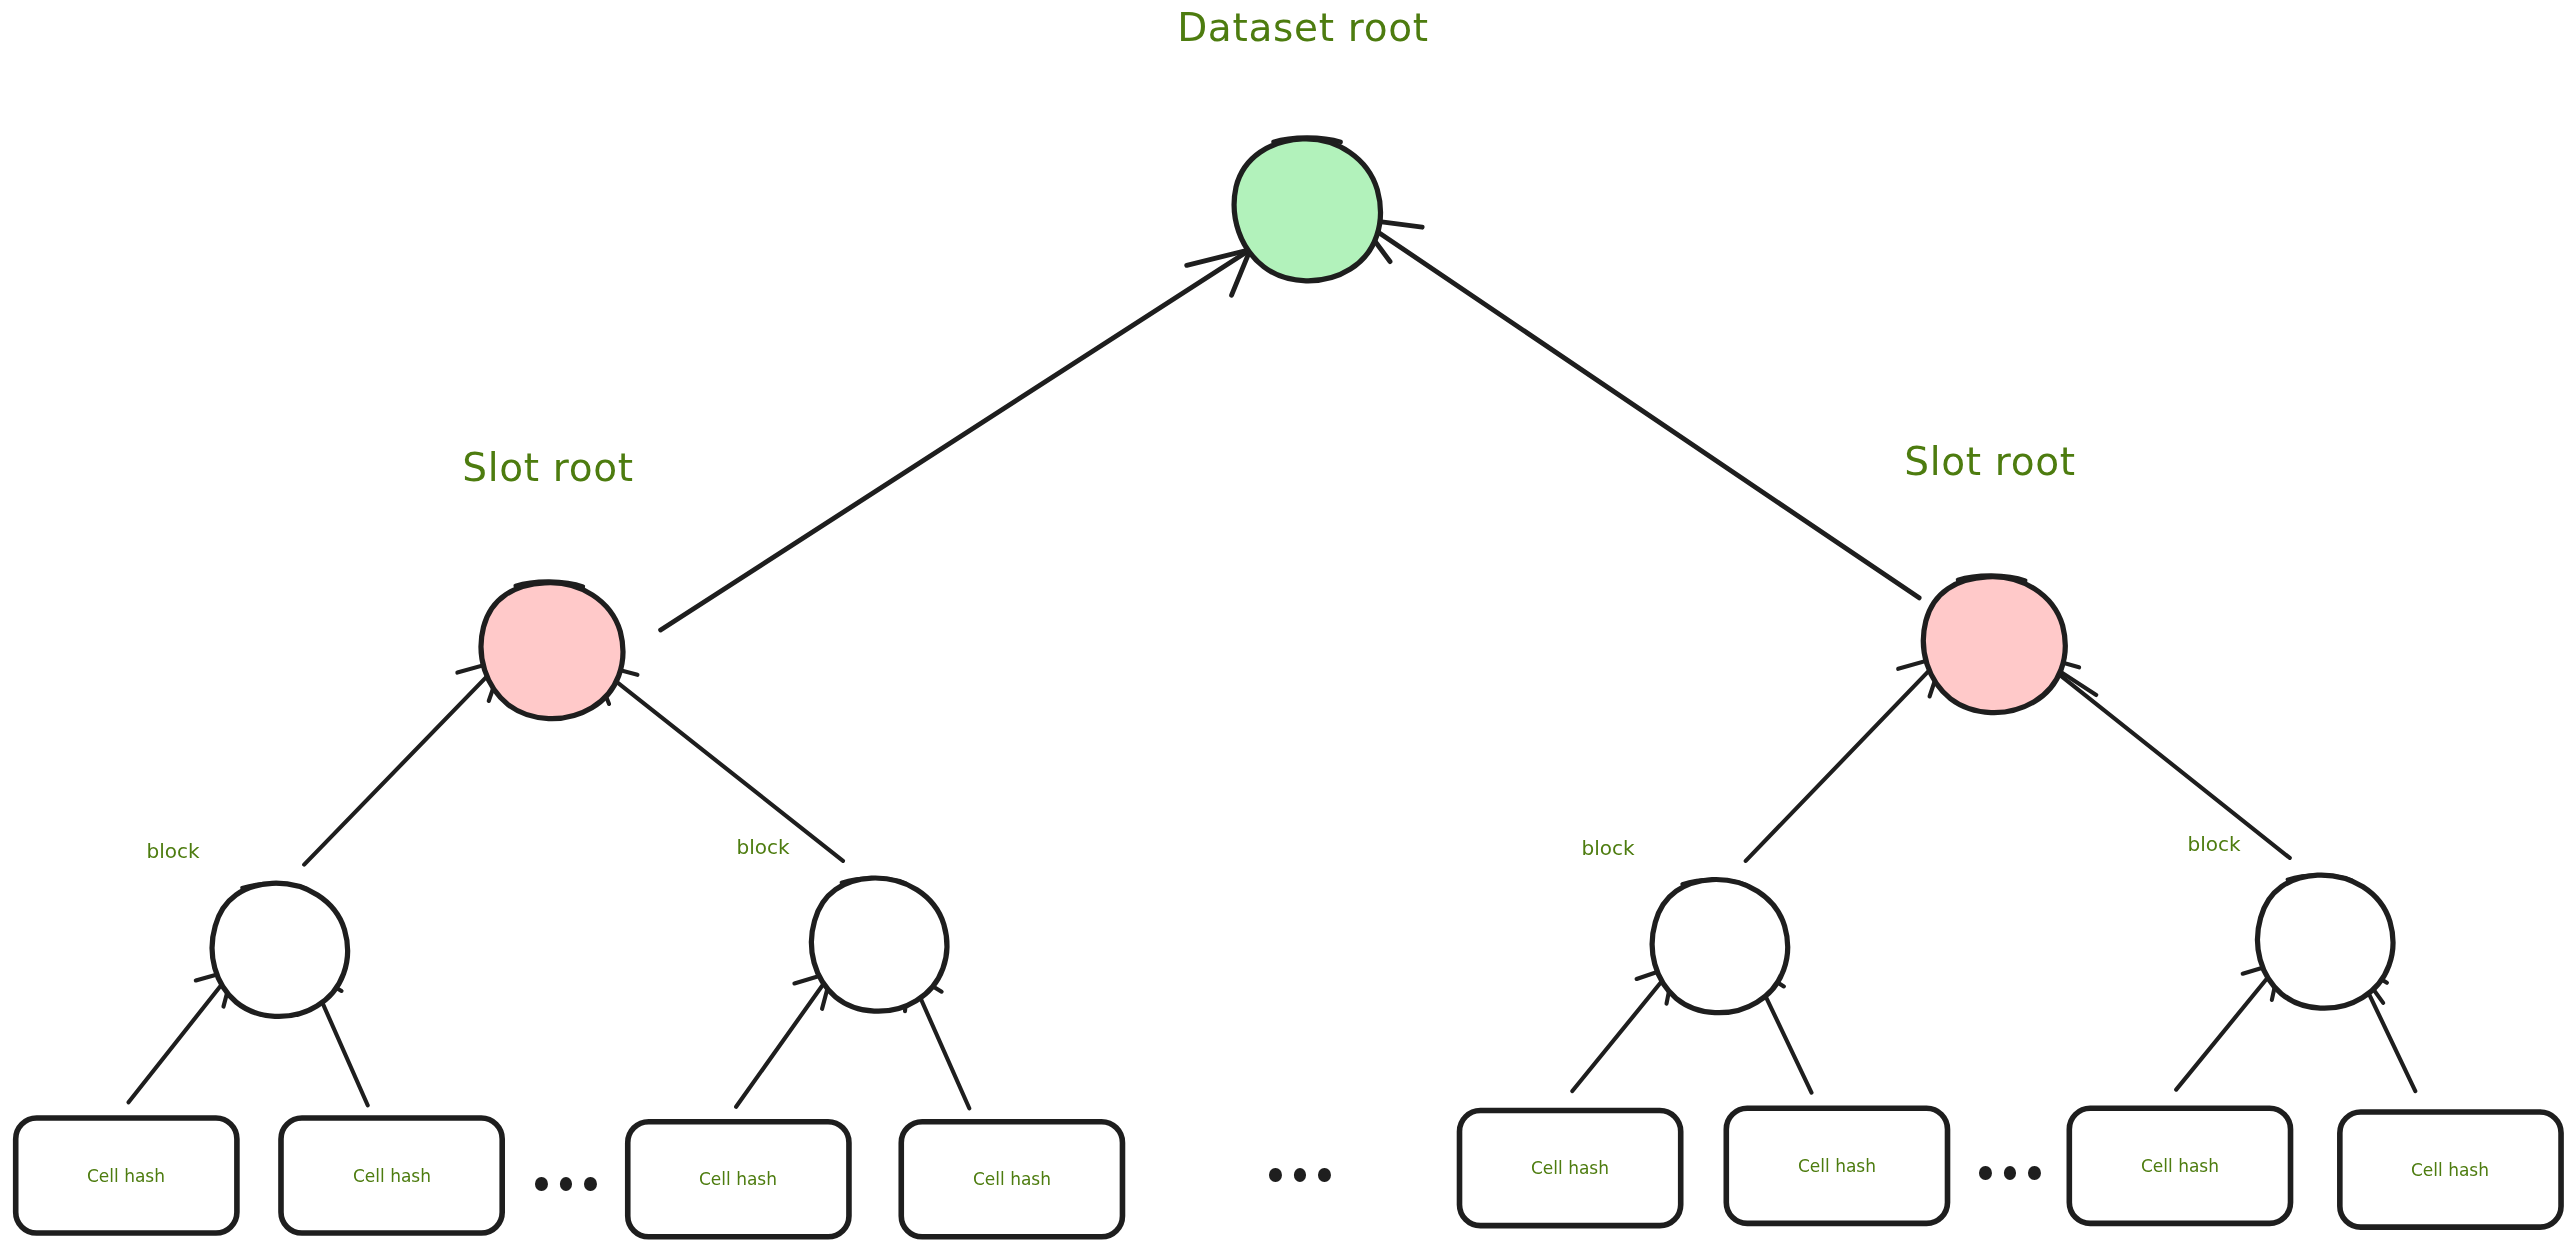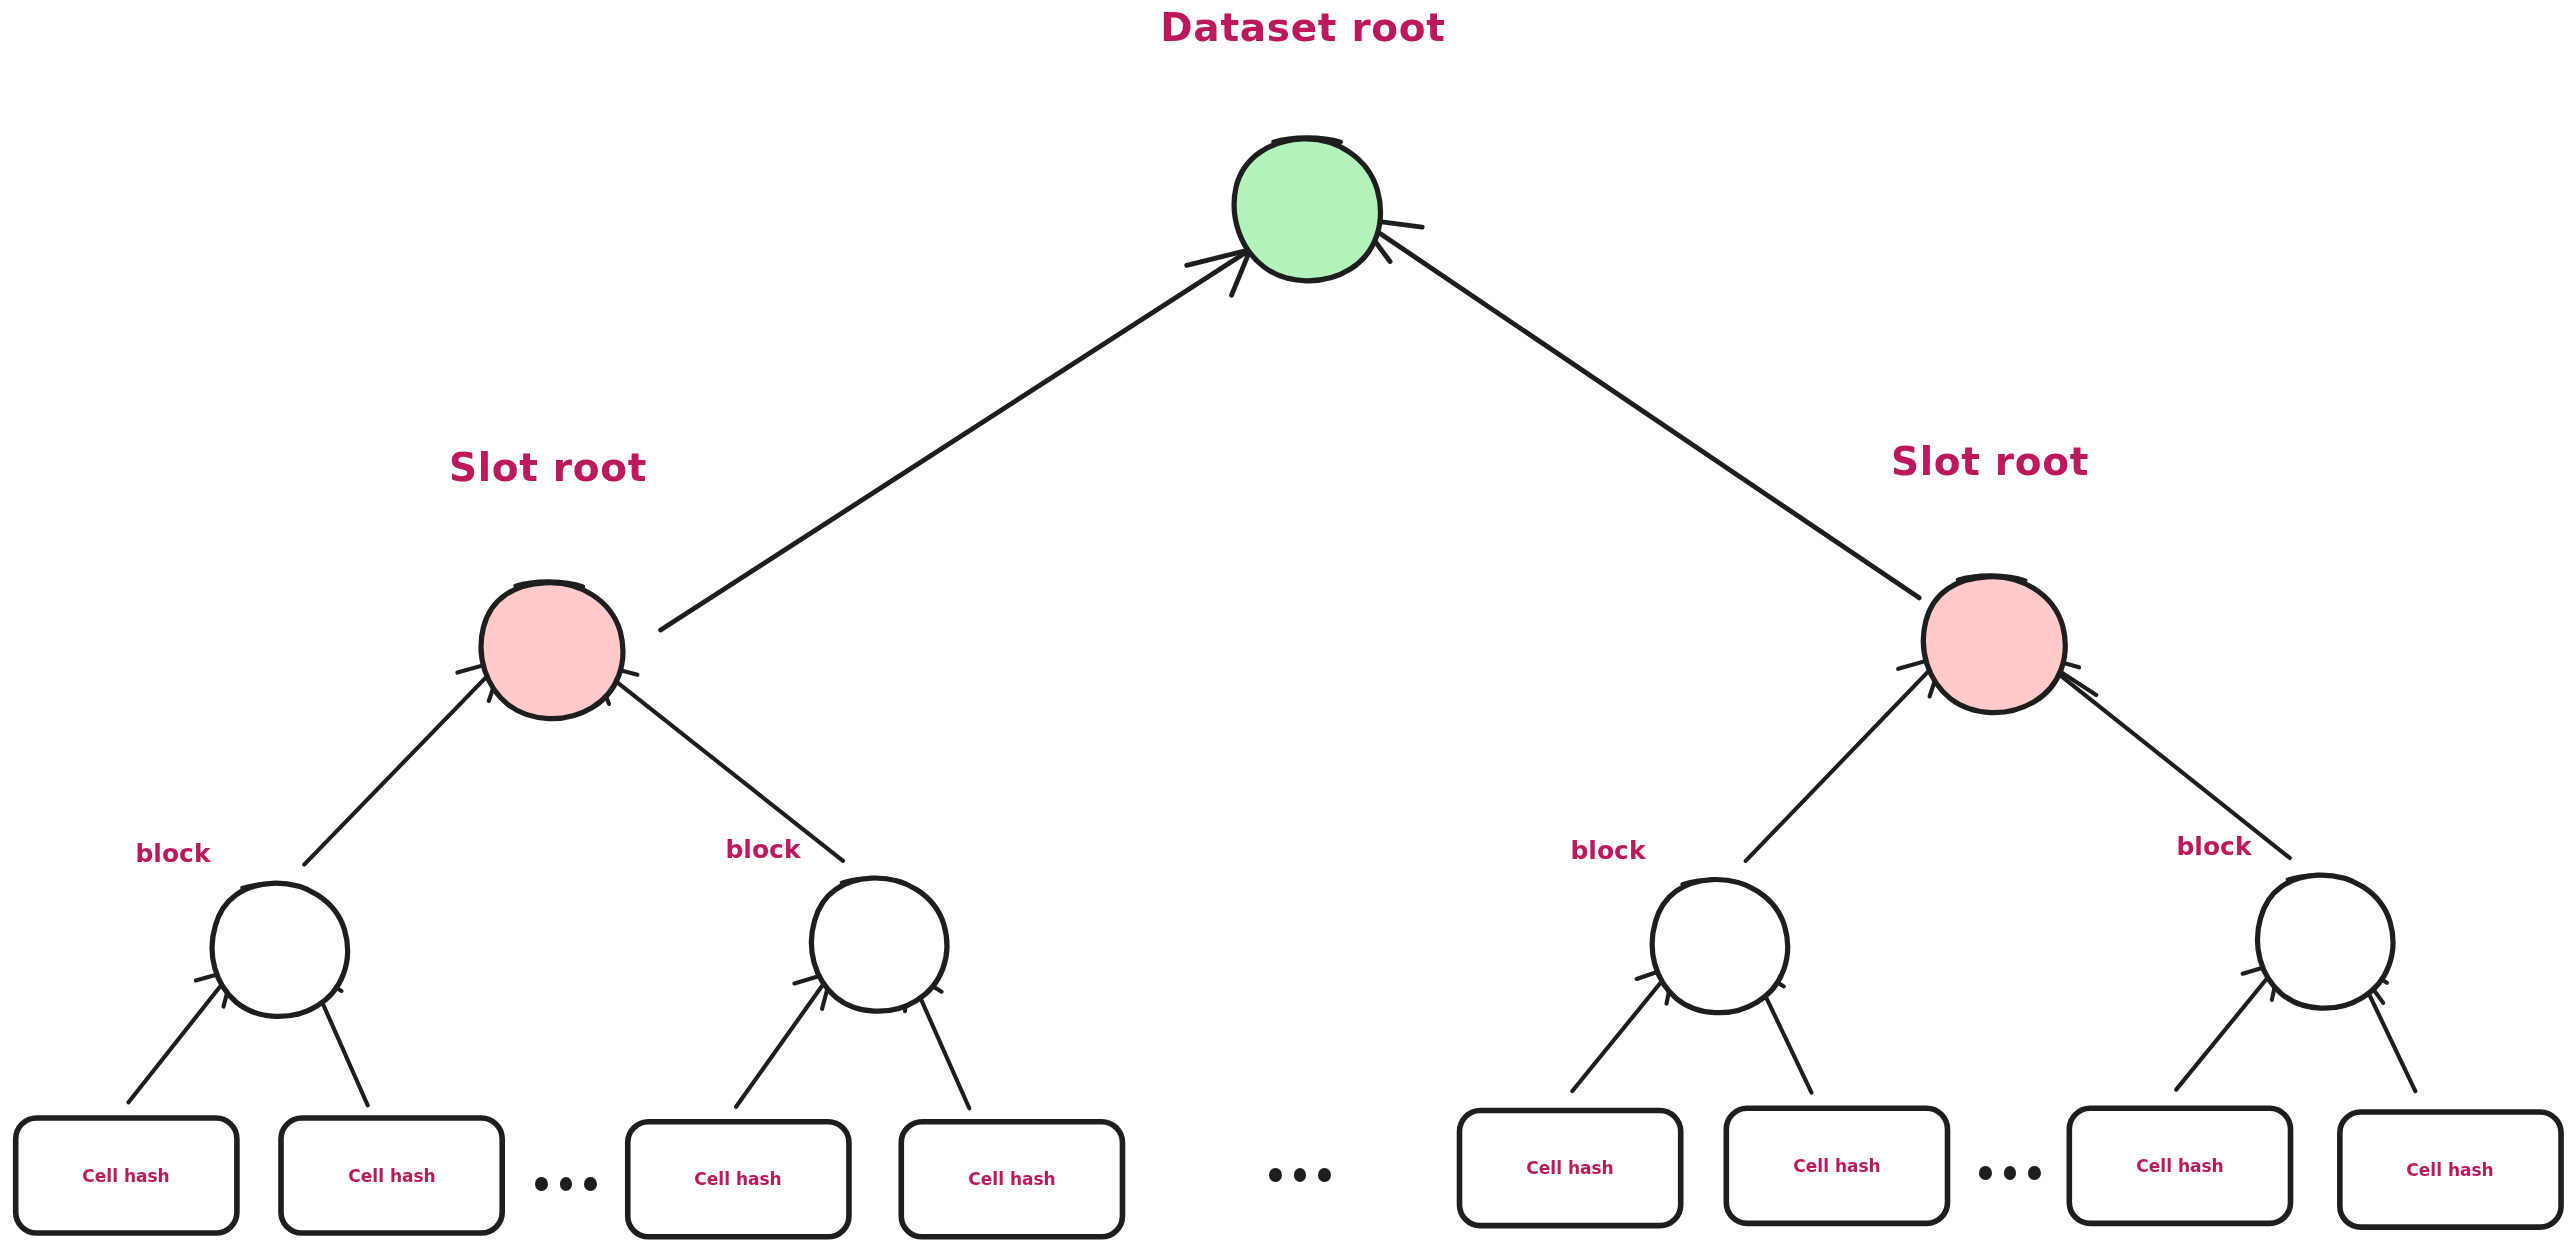--- a/index.html
+++ b/index.html
@@ -54,32 +54,32 @@
   }
   .box-rect {
     fill: #ffffff;
     stroke: #1e1e1e;
     stroke-width: 7.5;
     stroke-linecap: round;
     stroke-linejoin: round;
   }
   .lbl {
     position: absolute;
-    color: #be185d;
+    color: #4d7c0f;
     white-space: nowrap;
     font-family: "DejaVu Sans", sans-serif;
-    font-weight: 700;
+    font-weight: 400;
   }
   .lbl-title {
     font-size: 39px;
     letter-spacing: 0.7px;
     transform: translate(-50%, 0);
   }
   .lbl-small {
-    font-size: 25px;
+    font-size: 20px;
     transform: translate(-50%, 0);
   }
   .lbl-box {
     font-size: 17px;
     transform: translate(-50%, -50%);
   }
   .ellipsis {
     position: absolute;
     transform: translate(-50%, -50%);
     display: flex;

